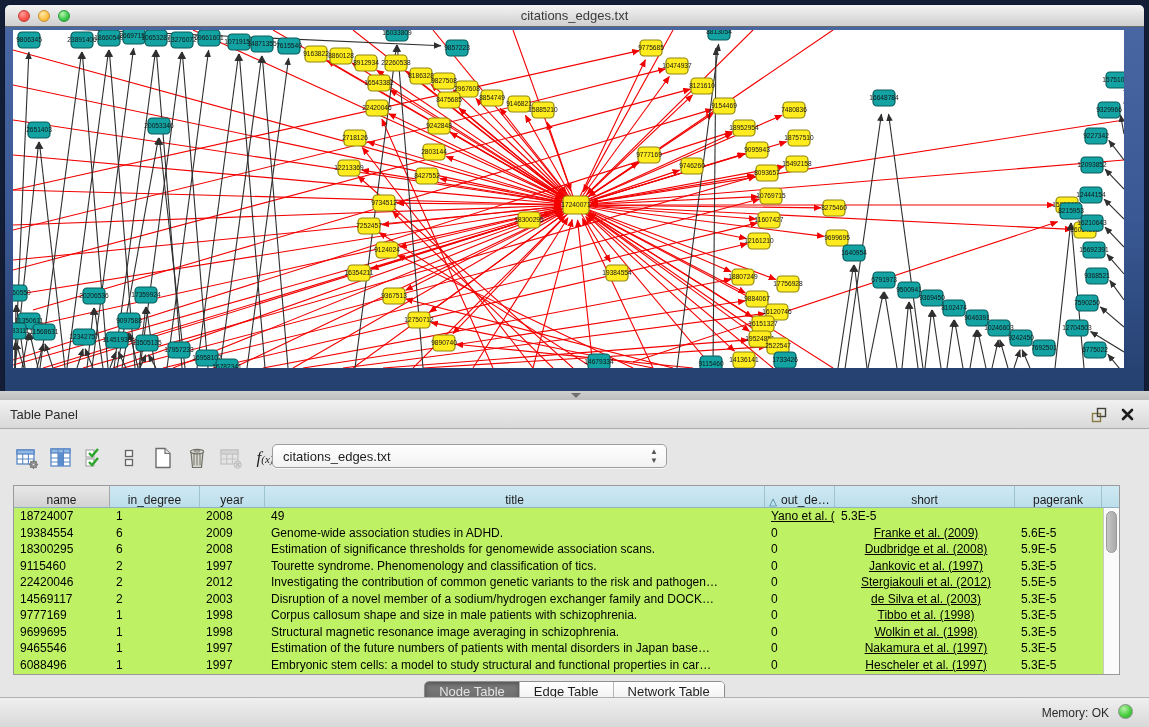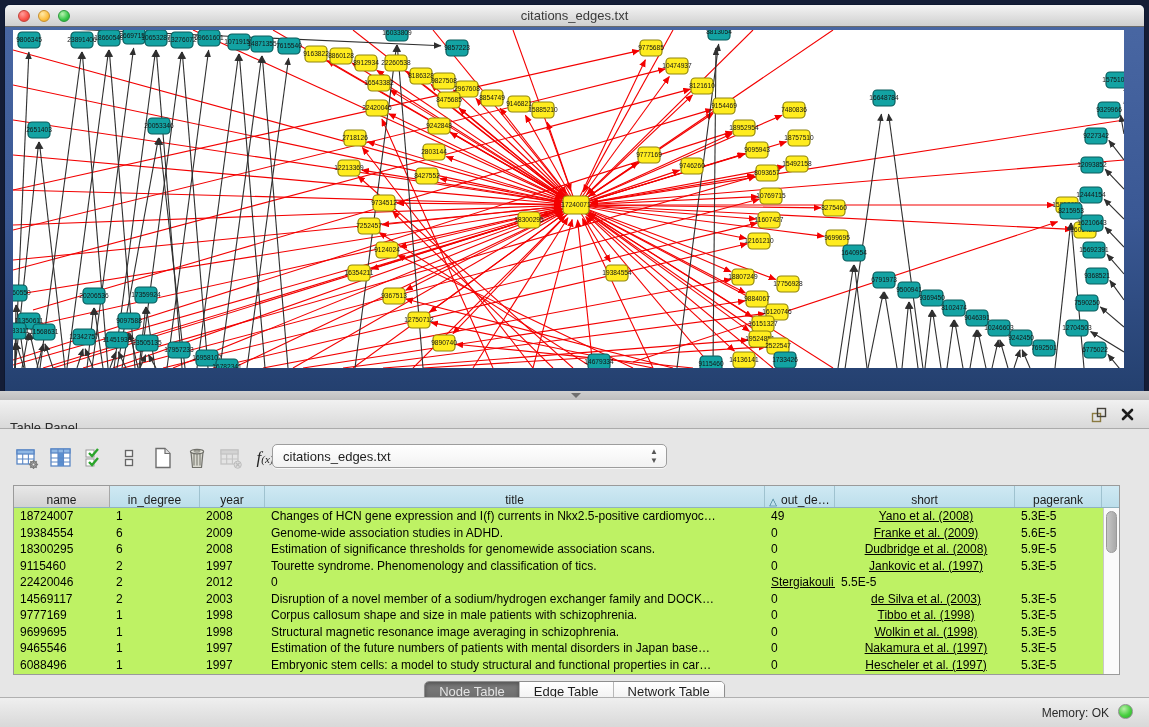--- a/index.html
+++ b/index.html
@@ -27,21 +27,21 @@
   #net-canvas svg { display:block; }
 
   
   #divider { position:absolute; left:0; top:391px; width:1149px; height:9px; background:linear-gradient(180deg,#cfcfcf,#bebebe); }
   #divider .grip { position:absolute; left:571px; top:2px; width:0; height:0;
     border-left:5px solid transparent; border-right:5px solid transparent; border-top:5px solid #6f6f6f; }
 
   
   #panel-header { position:absolute; left:0; top:400px; width:1149px; height:29px;
     background:linear-gradient(180deg,#f1f1f1,#d9d9d9); border-bottom:1px solid #ababab; }
-  #panel-title { position:absolute; left:10px; top:20px; font-size:13px; color:#2c2c2c; }
+  #panel-title { position:absolute; left:10px; top:7px; font-size:13px; color:#2c2c2c; }
   #panel-float { position:absolute; right:42px; top:7px; width:16px; height:16px; cursor:pointer; }
   #panel-close { position:absolute; right:14px; top:7px; width:15px; height:15px; cursor:pointer; }
 
   #panel-body { position:absolute; left:0; top:429px; width:1149px; height:268px; background:#e6e6e6; }
 
   #toolbar { position:absolute; left:14px; top:14px; height:30px; display:flex; align-items:center; }
   .tool { width:26px; height:26px; display:flex; align-items:center; justify-content:center; cursor:pointer; }
   .tool.sep { margin-right:8px; }
   .tool.disabled { opacity:.45; cursor:default; }
   .fx { font-size:15px; color:#222; font-family:"Liberation Serif", serif; }
@@ -853,21 +853,20 @@
           </div>
           <div class="hcell">
             <span>pagerank</span>
           </div>
         </div>
       <div id="grid-body">
           <div class="grow">
             <div>18724007</div>
             <div>1</div>
             <div>2008</div>
-            <div>Changes of HCN gene expression and I(f) currents in Nkx2.5-positive cardiomyoc…</div>
             <div>49</div>
             <div class="c-short">Yano et al. (2008)</div>
             <div>5.3E-5</div>
           </div>
           <div class="grow">
             <div>19384554</div>
             <div>6</div>
             <div>2009</div>
             <div>Genome-wide association studies in ADHD.</div>
             <div>0</div>
@@ -889,20 +888,21 @@
             <div>1997</div>
             <div>Tourette syndrome. Phenomenology and classification of tics.</div>
             <div>0</div>
             <div class="c-short">Jankovic et al. (1997)</div>
             <div>5.3E-5</div>
           </div>
           <div class="grow">
             <div>22420046</div>
             <div>2</div>
             <div>2012</div>
+            <div>Investigating the contribution of common genetic variants to the risk and pathogen…</div>
             <div>0</div>
             <div class="c-short">Stergiakouli et al. (2012)</div>
             <div>5.5E-5</div>
           </div>
           <div class="grow">
             <div>14569117</div>
             <div>2</div>
             <div>2003</div>
             <div>Disruption of a novel member of a sodium/hydrogen exchanger family and DOCK…</div>
             <div>0</div>

